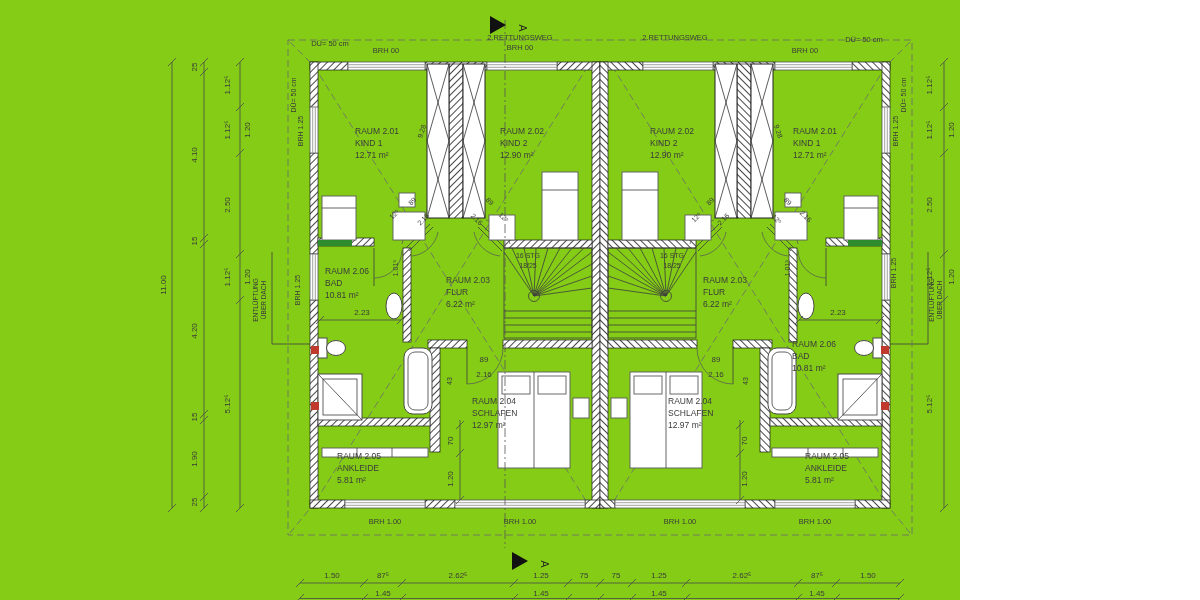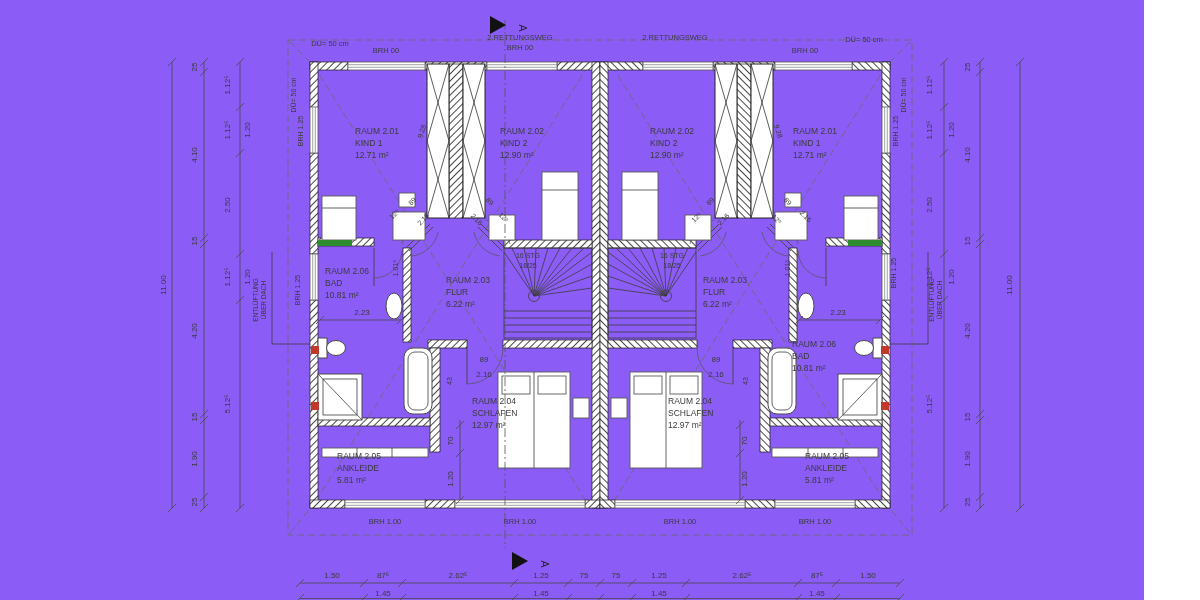--- a/index.html
+++ b/index.html
@@ -1,16 +1,16 @@
 <!DOCTYPE html>
 <html><head>
 <meta charset="utf-8">
 <style>
   html,body{margin:0;padding:0;background:#fff;}
-  .page{width:1144px;height:600px;background:#8b5cf6;position:relative;overflow:hidden;}
+  .page{width:960px;height:600px;background:#84cc16;position:relative;overflow:hidden;}
   svg{display:block;}
   text{font-family:"Liberation Sans","DejaVu Sans",sans-serif;fill:#3b3b3b;}
   .t85{font-size:8.5px;}
   .t8{font-size:8px;}
   .t75{font-size:7.5px;}
   .t7{font-size:7px;}
   .t65{font-size:6.5px;}
   .t10{font-size:10.5px;fill:#222;}
   .wall{fill:url(#hatch);stroke:#1a1a1a;stroke-width:.7;}
   .win{fill:#fff;stroke:#555;stroke-width:.8;}

